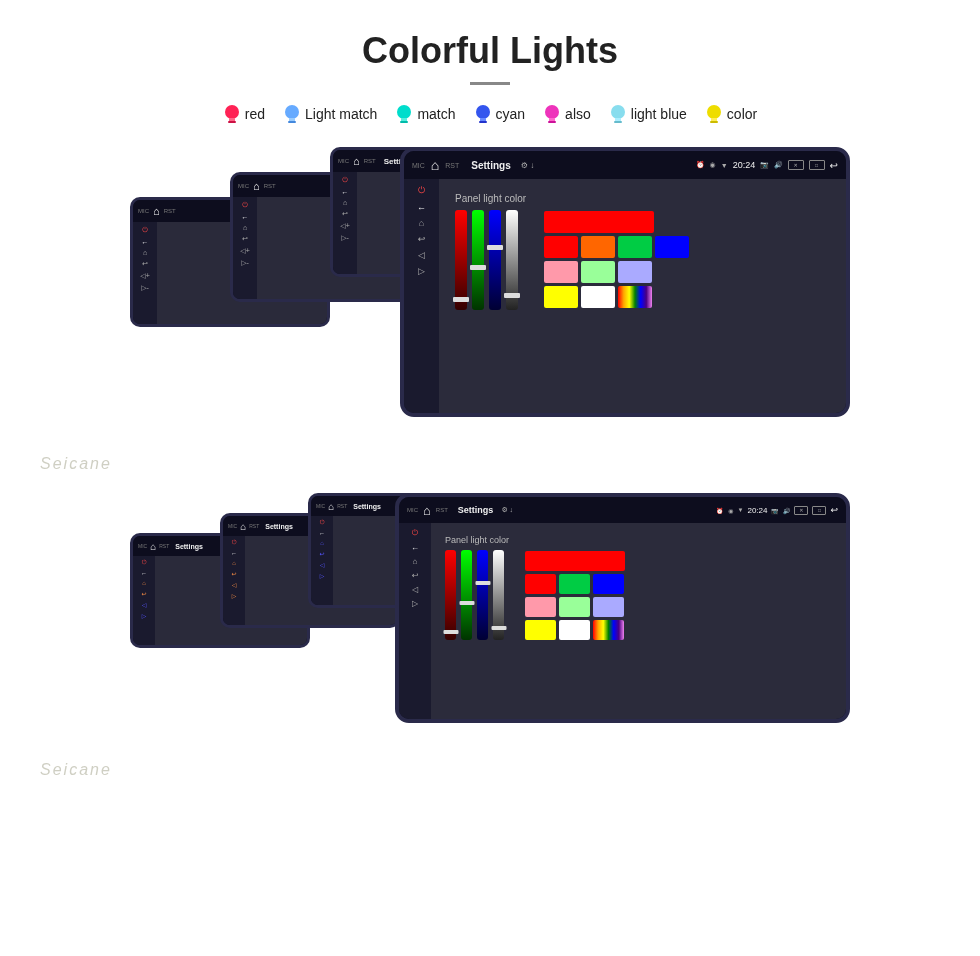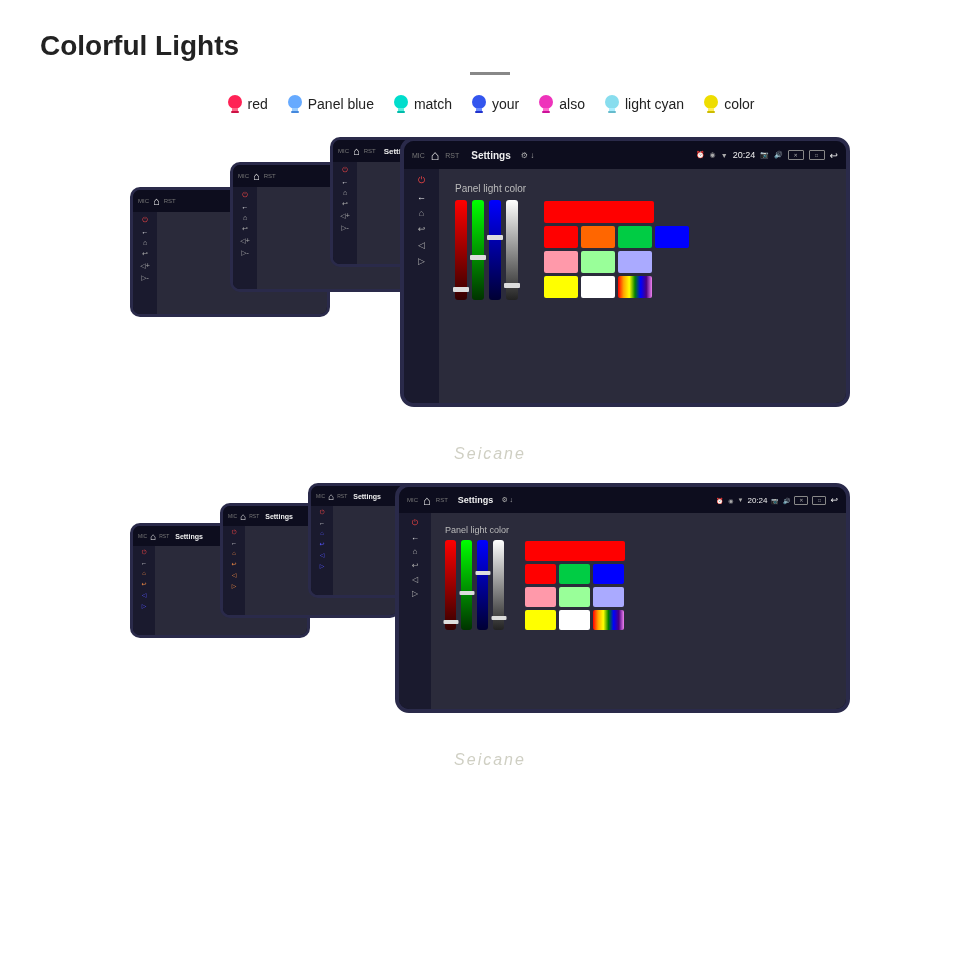--- a/index.html
+++ b/index.html
@@ -10,21 +10,22 @@
       min-height: 956px;
       overflow: hidden;
     }
 
     .page {
       width: 980px;
       padding: 30px 40px 20px;
     }
 
     .title {
-      font-size: 28px;
+      text-align: center;
+      font-size: 36px;
       font-weight: bold;
       color: #222;
       margin-bottom: 10px;
     }
 
     .title-divider {
       width: 40px;
       height: 3px;
       background: #888;
       margin: 0 auto 18px;
@@ -74,21 +75,21 @@
     
     .device-row {
       display: flex;
       justify-content: center;
       margin-bottom: 18px;
       position: relative;
     }
 
     
     .watermark {
-      text-align: center;
+      text-align: left;
       font-size: 16px;
       color: #bba;
       font-style: italic;
       padding: 5px 0 10px;
       letter-spacing: 2px;
       opacity: 0.7;
     }
 
     .main-topbar {
       height: 28px;
@@ -122,21 +123,21 @@
     </div>
 
     <div class="color-item">
       <span class="bulb">
         <svg viewBox="0 0 18 22">
             <ellipse cx="9" cy="9" rx="7" ry="7" fill="#66aaff"></ellipse>
             <rect x="6" y="15" width="6" height="4" rx="1" fill="#99ccff"></rect>
             <rect x="5" y="18" width="8" height="2" rx="1" fill="#4488dd"></rect>
           </svg>
       </span>
-      <span>Panel blue</span>
+      <span>Light match</span>
     </div>
 
     <div class="color-item">
       <span class="bulb">
         <svg viewBox="0 0 18 22">
             <ellipse cx="9" cy="9" rx="7" ry="7" fill="#00ddcc"></ellipse>
             <rect x="6" y="15" width="6" height="4" rx="1" fill="#55eedd"></rect>
             <rect x="5" y="18" width="8" height="2" rx="1" fill="#00bbaa"></rect>
           </svg>
       </span>
@@ -144,21 +145,21 @@
     </div>
 
     <div class="color-item">
       <span class="bulb">
         <svg viewBox="0 0 18 22">
             <ellipse cx="9" cy="9" rx="7" ry="7" fill="#3355ee"></ellipse>
             <rect x="6" y="15" width="6" height="4" rx="1" fill="#6688ff"></rect>
             <rect x="5" y="18" width="8" height="2" rx="1" fill="#2233cc"></rect>
           </svg>
       </span>
-      <span>your</span>
+      <span>cyan</span>
     </div>
 
     <div class="color-item">
       <span class="bulb">
         <svg viewBox="0 0 18 22">
             <ellipse cx="9" cy="9" rx="7" ry="7" fill="#ee33bb"></ellipse>
             <rect x="6" y="15" width="6" height="4" rx="1" fill="#ff66cc"></rect>
             <rect x="5" y="18" width="8" height="2" rx="1" fill="#cc1199"></rect>
           </svg>
       </span>
@@ -166,21 +167,21 @@
     </div>
 
     <div class="color-item">
       <span class="bulb">
         <svg viewBox="0 0 18 22">
             <ellipse cx="9" cy="9" rx="7" ry="7" fill="#88ddee"></ellipse>
             <rect x="6" y="15" width="6" height="4" rx="1" fill="#aaeeff"></rect>
             <rect x="5" y="18" width="8" height="2" rx="1" fill="#66bbcc"></rect>
           </svg>
       </span>
-      <span>light cyan</span>
+      <span>light blue</span>
     </div>
 
     <div class="color-item">
       <span class="bulb">
         <svg viewBox="0 0 18 22">
             <ellipse cx="9" cy="9" rx="7" ry="7" fill="#eedd00"></ellipse>
             <rect x="6" y="15" width="6" height="4" rx="1" fill="#ffee55"></rect>
             <rect x="5" y="18" width="8" height="2" rx="1" fill="#ccbb00"></rect>
           </svg>
       </span>

